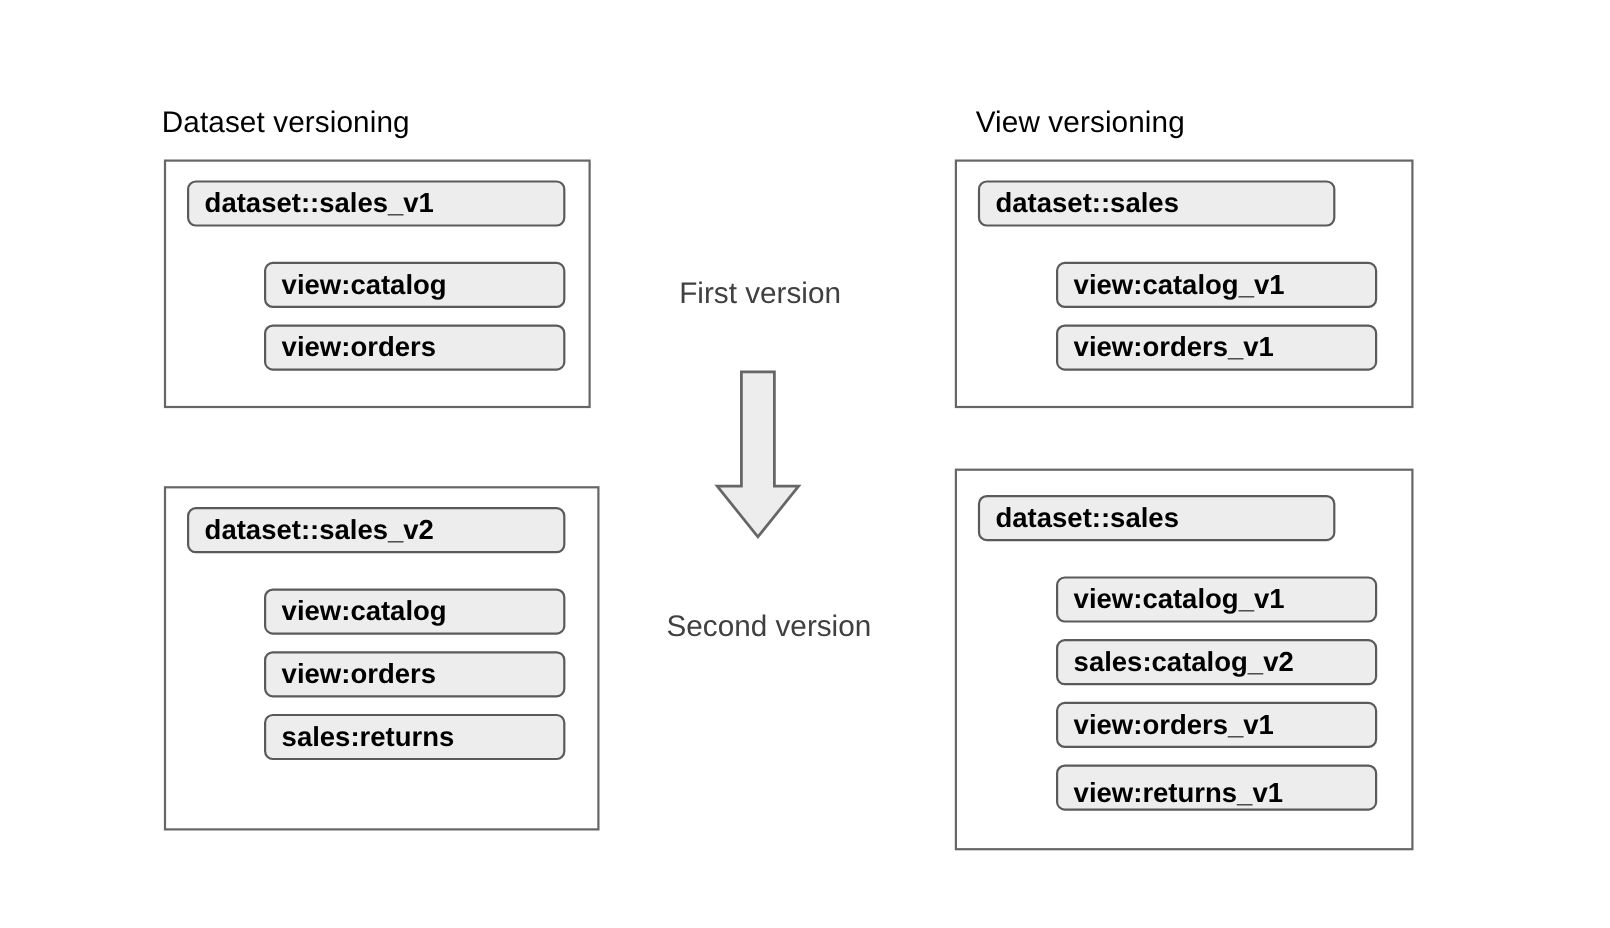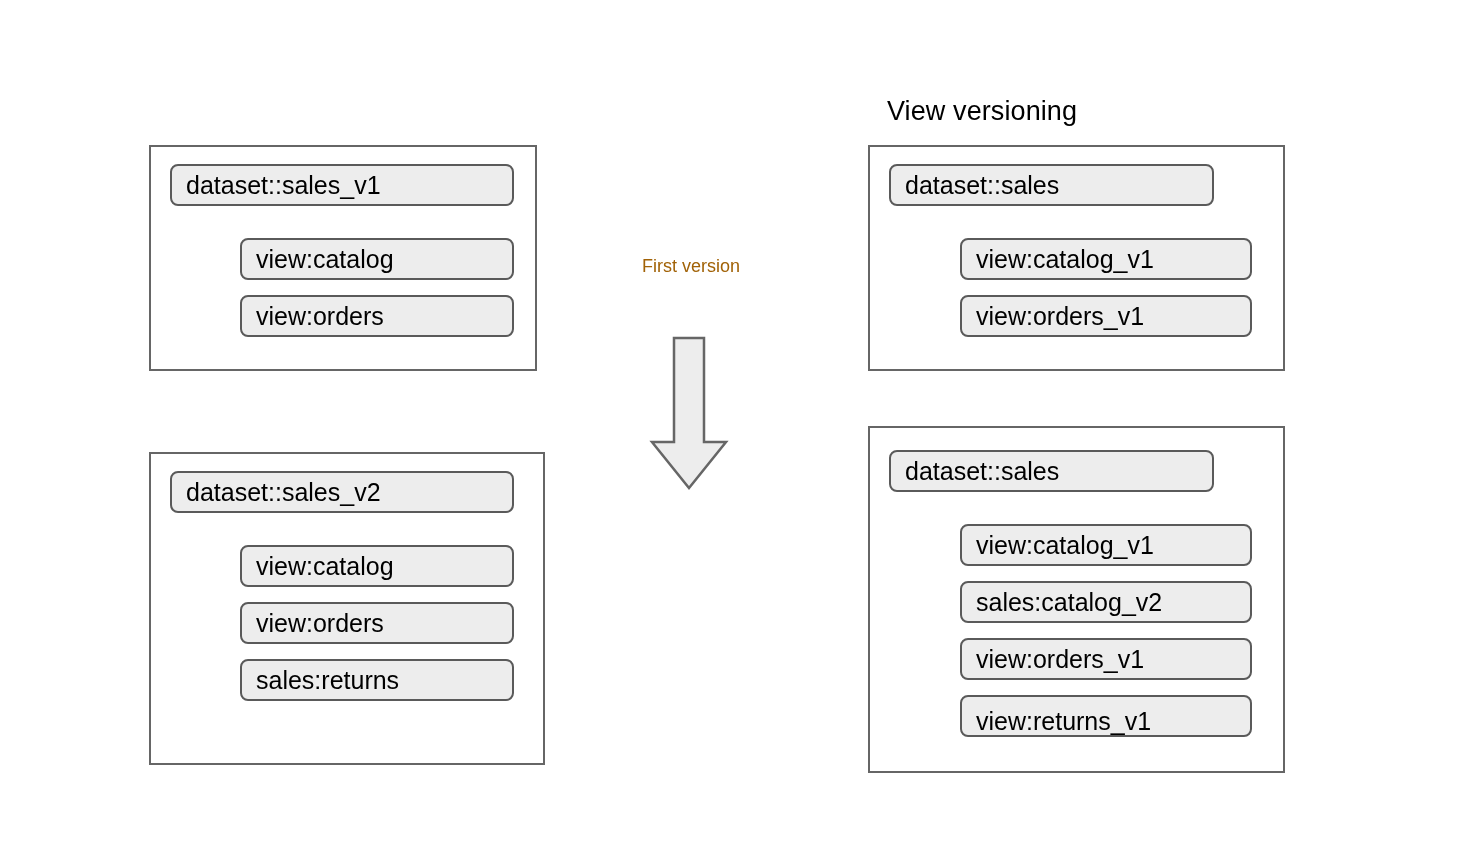--- a/index.html
+++ b/index.html
@@ -27,20 +27,21 @@
     color: #000000;
     white-space: nowrap;
     letter-spacing: 0.1px;
   }
 
   .group-box {
     position: absolute;
     background: #ffffff;
     border: 2px solid #666666;
     box-sizing: border-box;
+    font-weight: bold;
   }
 
   .pill {
     position: absolute;
     box-sizing: border-box;
     background: #ededed;
     border: 2px solid #5a5a5a;
     border-radius: 8px;
     display: flex;
     align-items: center;
@@ -49,55 +50,56 @@
   .pill-label {
     font-size: 25px;
     line-height: 28px;
     color: #000000;
     white-space: nowrap;
     padding-left: 14px;
   }
 
   .center-label {
     position: absolute;
-    font-size: 18px;
+    font-size: 27px;
     line-height: 32px;
-    color: #a16207;
+    color: #404040;
     white-space: nowrap;
     text-align: center;
   }
 
   .arrow-wrap {
     position: absolute;
     left: 649px;
     top: 336px;
     width: 80px;
     height: 155px;
   }
   .arrow-wrap svg { display: block; }
 </style>
 </head>
 <body>
 
 <div id="canvas">
 
+  <div class="col-title" style="left:147px; top:95px;">Dataset versioning</div>
 
   <div class="group-box" style="left:149px; top:145px; width:388px; height:226px;">
     <div class="pill" style="left:19px; top:17px; width:344px;">
       <span class="pill-label">dataset::sales_v1</span>
     </div>
     <div class="pill" style="left:89px; top:91px; width:274px;">
       <span class="pill-label">view:catalog</span>
     </div>
     <div class="pill" style="left:89px; top:148px; width:274px;">
       <span class="pill-label">view:orders</span>
     </div>
   </div>
 
-  <div class="group-box" style="left:149px; top:452px; width:396px; height:313px;">
+  <div class="group-box" style="left:149px; top:442px; width:396px; height:313px;">
     <div class="pill" style="left:19px; top:17px; width:344px;">
       <span class="pill-label">dataset::sales_v2</span>
     </div>
     <div class="pill" style="left:89px; top:91px; width:274px;">
       <span class="pill-label">view:catalog</span>
     </div>
     <div class="pill" style="left:89px; top:148px; width:274px;">
       <span class="pill-label">view:orders</span>
     </div>
     <div class="pill" style="left:89px; top:205px; width:274px;">
@@ -106,20 +108,21 @@
   </div>
 
   <div class="center-label" style="left:571px; top:250px; width:240px;">First version</div>
 
   <div class="arrow-wrap">
     <svg width="80" height="155" viewBox="0 0 80 155" xmlns="http://www.w3.org/2000/svg">
       <polygon points="25,2 55,2 55,106 77,106 40,152 3,106 25,106" fill="#ededed" stroke="#666666" stroke-width="2.5" stroke-linejoin="miter"></polygon>
     </svg>
   </div>
 
+  <div class="center-label" style="left:571px; top:553px; width:256px;">Second version</div>
 
   <div class="col-title" style="left:887px; top:95px;text-align:center;">View versioning</div>
 
   <div class="group-box" style="left:868px; top:145px; width:417px; height:226px;">
     <div class="pill" style="left:19px; top:17px; width:325px;">
       <span class="pill-label">dataset::sales</span>
     </div>
     <div class="pill" style="left:90px; top:91px; width:292px;">
       <span class="pill-label">view:catalog_v1</span>
     </div>

